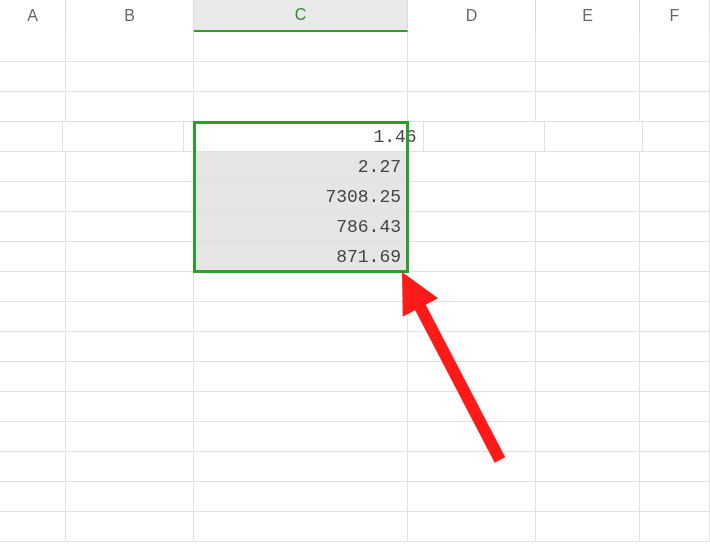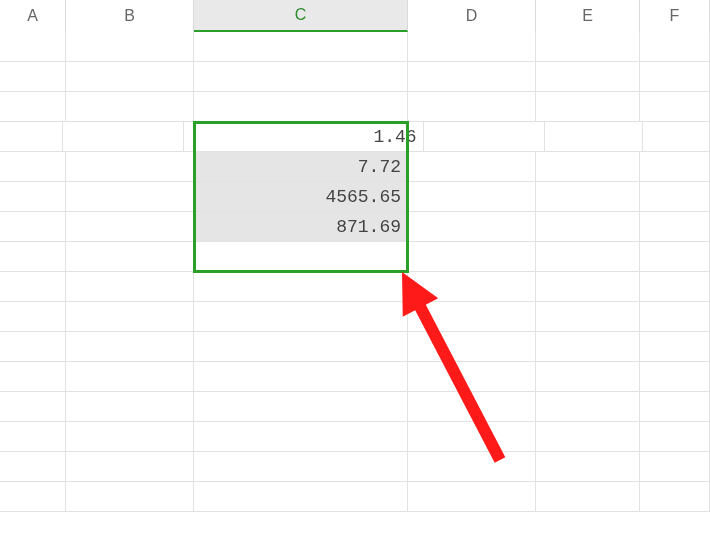--- a/index.html
+++ b/index.html
@@ -131,29 +131,37 @@
         <div class="cell" style="width: 66px;"></div>
         <div class="cell" style="width: 128px;"></div>
         <div class="cell" style="width: 254px;">1.46</div>
         <div class="cell" style="width: 128px;"></div>
         <div class="cell" style="width: 104px;"></div>
         <div class="cell" style="width: 70px;"></div>
       </div>
       <div class="row">
         <div class="cell" style="width: 66px;"></div>
         <div class="cell" style="width: 128px;"></div>
-        <div class="cell sel-fill" style="width: 214px;">7.72</div>
-        <div class="cell" style="width: 128px;"></div>
-        <div class="cell" style="width: 104px;"></div>
-        <div class="cell" style="width: 70px;"></div>
-      </div>
-      <div class="row">
-        <div class="cell" style="width: 66px;"></div>
-        <div class="cell" style="width: 128px;"></div>
-        <div class="cell sel-fill" style="width: 214px;">4565.65</div>
+        <div class="cell sel-fill" style="width: 214px;">2.27</div>
+        <div class="cell" style="width: 128px;"></div>
+        <div class="cell" style="width: 104px;"></div>
+        <div class="cell" style="width: 70px;"></div>
+      </div>
+      <div class="row">
+        <div class="cell" style="width: 66px;"></div>
+        <div class="cell" style="width: 128px;"></div>
+        <div class="cell sel-fill" style="width: 214px;">7308.25</div>
+        <div class="cell" style="width: 128px;"></div>
+        <div class="cell" style="width: 104px;"></div>
+        <div class="cell" style="width: 70px;"></div>
+      </div>
+      <div class="row">
+        <div class="cell" style="width: 66px;"></div>
+        <div class="cell" style="width: 128px;"></div>
+        <div class="cell sel-fill" style="width: 214px;">786.43</div>
         <div class="cell" style="width: 128px;"></div>
         <div class="cell" style="width: 104px;"></div>
         <div class="cell" style="width: 70px;"></div>
       </div>
       <div class="row">
         <div class="cell" style="width: 66px;"></div>
         <div class="cell" style="width: 128px;"></div>
         <div class="cell sel-fill" style="width: 214px;">871.69</div>
         <div class="cell" style="width: 128px;"></div>
         <div class="cell" style="width: 104px;"></div>

